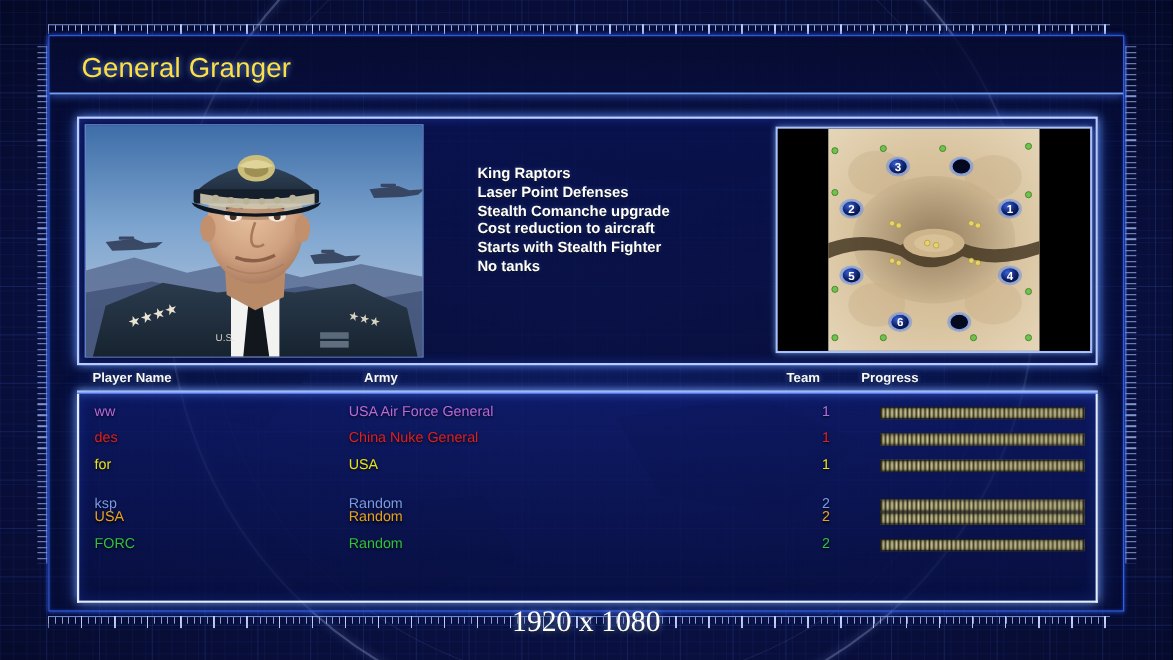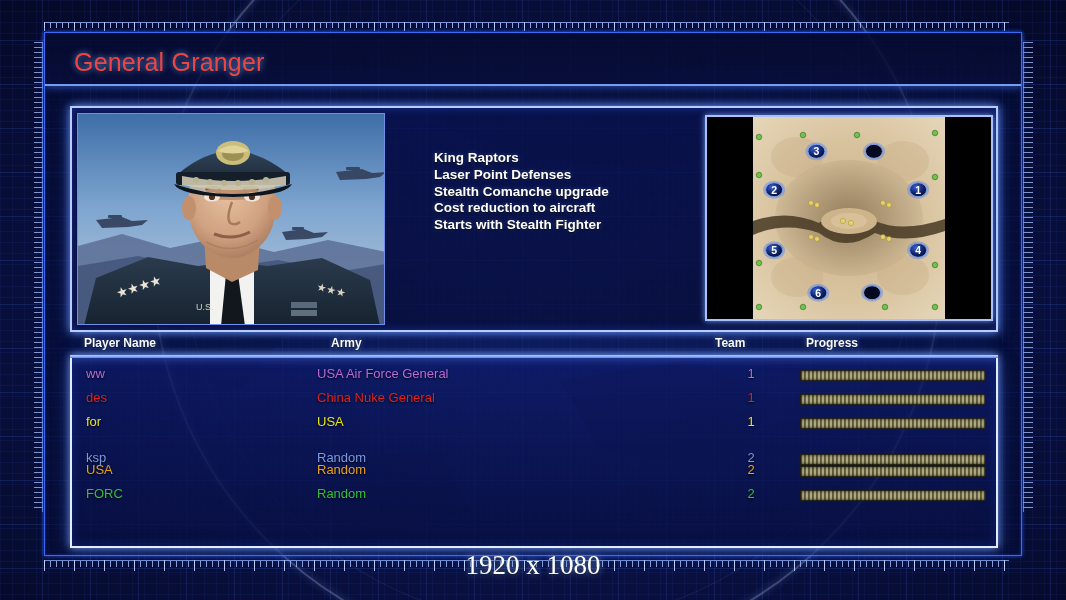--- a/index.html
+++ b/index.html
@@ -89,21 +89,21 @@
 
   
   #title-bar {
     position:absolute; left:45px; top:33px; width:976px; height:53px;
     background:linear-gradient(180deg, rgba(6,10,46,.75) 0%, rgba(8,14,60,.6) 100%);
     border-bottom:2px solid rgba(120,165,255,0.95);
     box-shadow:0 2px 7px rgba(70,120,255,.5);
   }
   #title {
     position:absolute; left:74px; top:48px;
-    font-size:25px; color:#ef4444; letter-spacing:.2px;
+    font-size:25px; color:#fde047; letter-spacing:.2px;
     text-shadow:0 0 6px rgba(120,170,255,.85), 0 1px 2px rgba(0,0,0,.8);
   }
 
   
   #info-panel {
     position:absolute; left:70px; top:106px; width:928px; height:226px;
     border:2px solid #b9cbff;
     box-shadow:0 0 8px rgba(110,160,255,.9), 0 0 16px rgba(60,110,255,.45),
                inset 0 0 10px rgba(40,80,220,.45);
     background:linear-gradient(180deg, rgba(10,20,90,.55), rgba(6,12,56,.55));
@@ -310,20 +310,21 @@
       <rect x="213" y="196" width="26" height="6" fill="#7d8ea0" opacity=".7"></rect>
     </svg>
   </div>
 
   <div id="abilities">
     <div>King Raptors</div>
     <div>Laser Point Defenses</div>
     <div>Stealth Comanche upgrade</div>
     <div>Cost reduction to aircraft</div>
     <div>Starts with Stealth Fighter</div>
+    <div>No tanks</div>
   </div>
 
   <div id="minimap-frame">
     <svg id="minimap" width="284" height="202" viewBox="0 0 284 202" preserveAspectRatio="none">
       <defs>
         <radialGradient id="sand" cx="50%" cy="50%" r="72%">
           <stop offset="0%" stop-color="#c9ae85"></stop>
           <stop offset="55%" stop-color="#d9c4a0"></stop>
           <stop offset="100%" stop-color="#e6d7ba"></stop>
         </radialGradient>
@@ -422,21 +423,21 @@
           </g>
         </g>
     </svg>
   </div>
 </div>
 
 <div id="list-header">
   <span class="hdr" style="left:14px">Player Name</span>
   <span class="hdr" style="left:261px">Army</span>
   <span class="hdr" style="left:645px">Team</span>
-  <span class="hdr" style="left:736px">Progress</span>
+  <span class="hdr" style="left:713px">Progress</span>
 </div>
 <div id="hdr-rule"></div>
 
 <div id="list-panel">
   <div id="rows">
       <div class="row" style="top: 8px;">
         <span class="cell c-name" style="color: rgb(184, 107, 216);">ww</span>
         <span class="cell c-army" style="color: rgb(184, 107, 216);">USA Air Force General</span>
         <span class="cell c-team" style="color: rgb(184, 107, 216);">1</span>
         <div class="pbar" style="width: 186px;"></div>

